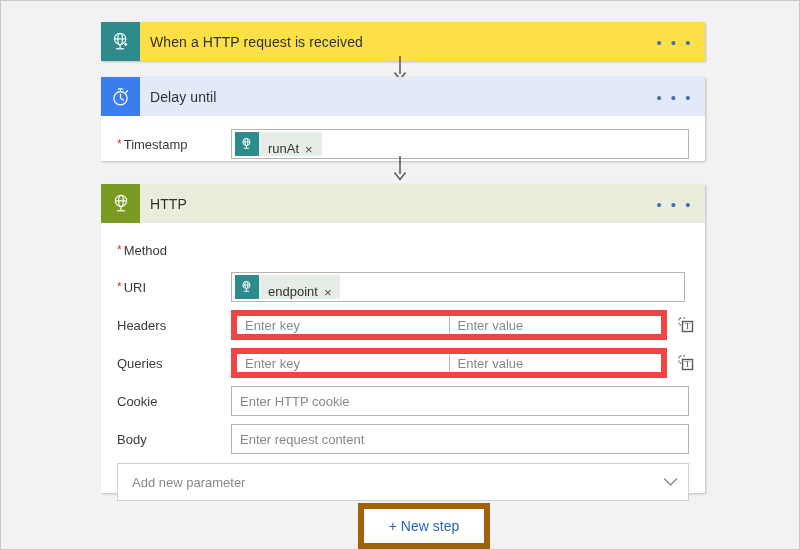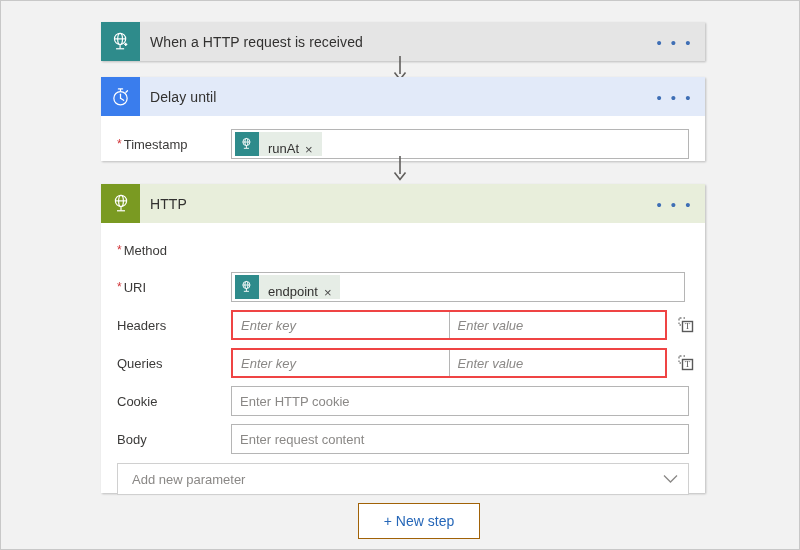--- a/index.html
+++ b/index.html
@@ -58,21 +58,21 @@
     transform: translateY(-50%);
     letter-spacing: 2.5px;
     color: #3f6fb5;
     font-size: 15px;
     line-height: 1;
     cursor: pointer;
     user-select: none;
   }
 
   
-  .hdr-teal  { background: #e5e5e5; }
+  .hdr-teal  { background: #fde047; }
   .hdr-blue  { background: #e2eaf9; }
   .hdr-green { background: #e8eedb; }
 
   .ico-teal  { background: #2e8b8b; }
   .ico-blue  { background: #3a7ded; }
   .ico-green { background: #7a9a22; }
 
   
   .card-body { padding: 0; }
   .row {
@@ -149,25 +149,24 @@
     right: 10px;
     top: 50%;
     transform: translateY(-50%);
     pointer-events: none;
   }
 
   
   .kv-wrap {
     flex: 1 1 auto;
     display: flex;
-    border: 2px solid #ef4444;
+    border: 6px solid #ef4444;
     height: 30px;
     box-sizing: border-box;
     min-width: 0;
-    font-style: italic;
   }
   .kv-cell {
     flex: 1 1 50%;
     display: flex;
     align-items: center;
     padding: 0 8px;
     font-size: 13px;
     min-width: 0;
   }
   .kv-cell + .kv-cell { border-left: 1px solid #b5b5b5; }
@@ -176,21 +175,21 @@
     flex: 0 0 38px;
     display: flex;
     align-items: center;
     justify-content: center;
     cursor: pointer;
   }
 
   
   .add-param {
     border: 1px solid #d0d0d0;
-    height: 32px;
+    height: 38px;
     box-sizing: border-box;
     display: flex;
     align-items: center;
     padding: 0 10px 0 14px;
     position: relative;
     color: #8a8886;
     font-size: 13px;
     background: #fff;
     cursor: pointer;
   }
@@ -202,21 +201,21 @@
     width: 100%;
     display: flex;
     justify-content: center;
     align-items: center;
   }
 
   
   .new-step {
     position: absolute;
     background: #ffffff;
-    border: 1px solid #a16207;
+    border: 6px solid #a16207;
     color: #2667b8;
     font-size: 14px;
     display: flex;
     align-items: center;
     justify-content: center;
     cursor: pointer;
     font-family: "Liberation Sans", sans-serif;
   }
 </style>
 </head>

